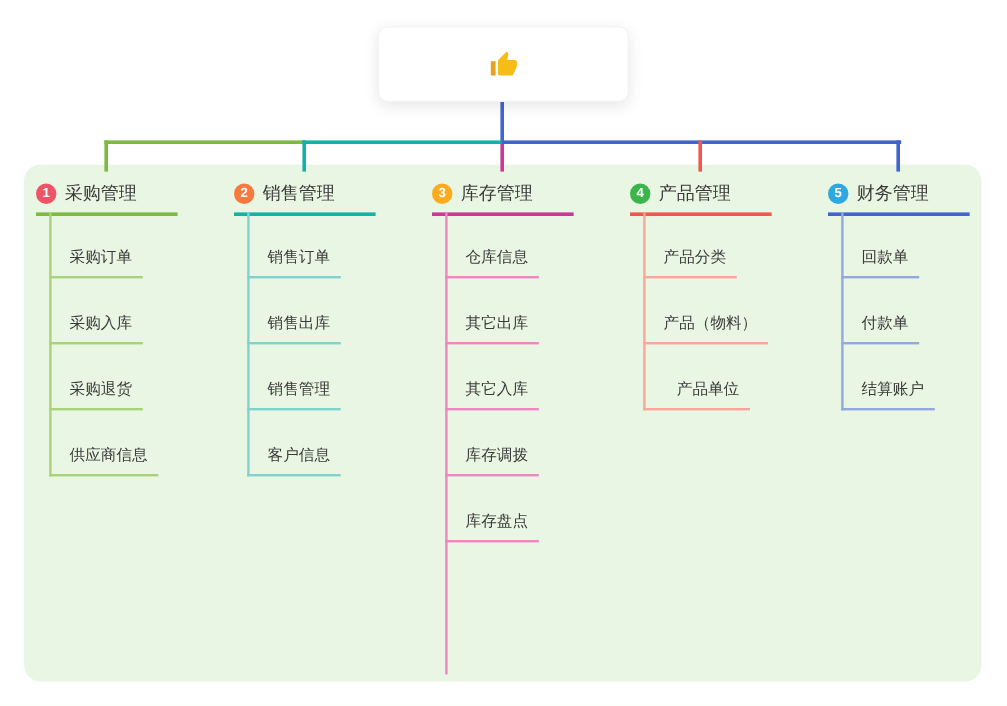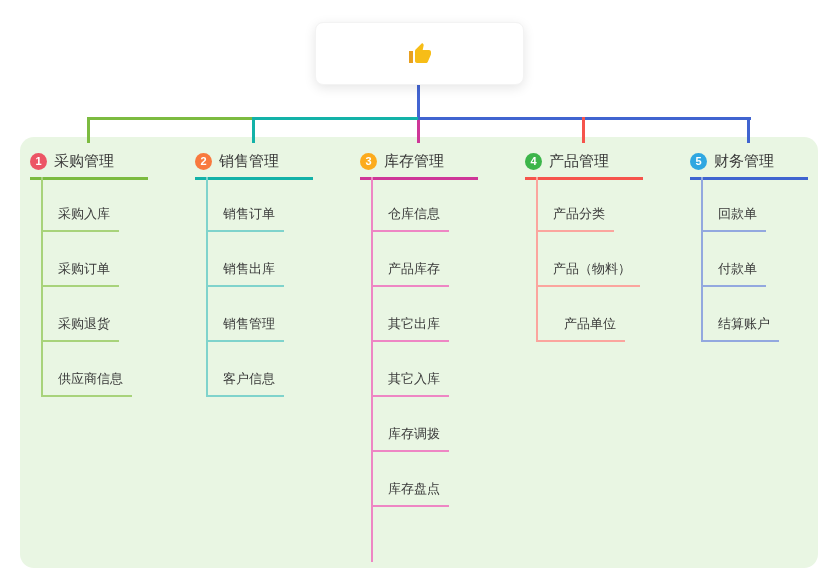--- a/index.html
+++ b/index.html
@@ -68,24 +68,24 @@
 
   <div id="branches">
   <div class="branch" style="left: 30px; width: 118px;">
     <div class="branch-header" style="border-bottom-color: rgb(124, 187, 64);">
       <span class="badge" style="background: rgb(236, 85, 101);">1</span>
       <span class="branch-label">采购管理</span>
     </div>
     <div class="children">
       <div class="spine" style="background: rgb(168, 211, 123); height: 220px;"></div>
     <div class="child-row">
-            <span class="child-label" style="border-bottom-color: rgb(168, 211, 123);">采购入库</span>
+            <span class="child-label" style="border-bottom-color: rgb(168, 211, 123);">采购订单</span>
           </div>
           <div class="child-row">
-            <span class="child-label" style="border-bottom-color: rgb(168, 211, 123);">采购订单</span>
+            <span class="child-label" style="border-bottom-color: rgb(168, 211, 123);">采购入库</span>
           </div>
           <div class="child-row">
             <span class="child-label" style="border-bottom-color: rgb(168, 211, 123);">采购退货</span>
           </div>
           <div class="child-row">
             <span class="child-label" style="border-bottom-color: rgb(168, 211, 123);">供应商信息</span>
           </div>
         </div>
   </div>
 
@@ -113,23 +113,20 @@
 
   <div class="branch" style="left: 360px; width: 118px;">
     <div class="branch-header" style="border-bottom-color: rgb(206, 55, 152);">
       <span class="badge" style="background: rgb(252, 171, 29);">3</span>
       <span class="branch-label">库存管理</span>
     </div>
     <div class="children">
       <div class="spine" style="background: rgb(238, 134, 196); height: 385px;"></div>
     <div class="child-row">
             <span class="child-label" style="border-bottom-color: rgb(238, 134, 196);">仓库信息</span>
-          </div>
-          <div class="child-row">
-            <span class="child-label" style="border-bottom-color: rgb(238, 134, 196);">产品库存</span>
           </div>
           <div class="child-row">
             <span class="child-label" style="border-bottom-color: rgb(238, 134, 196);">其它出库</span>
           </div>
           <div class="child-row">
             <span class="child-label" style="border-bottom-color: rgb(238, 134, 196);">其它入库</span>
           </div>
           <div class="child-row">
             <span class="child-label" style="border-bottom-color: rgb(238, 134, 196);">库存调拨</span>
           </div>

